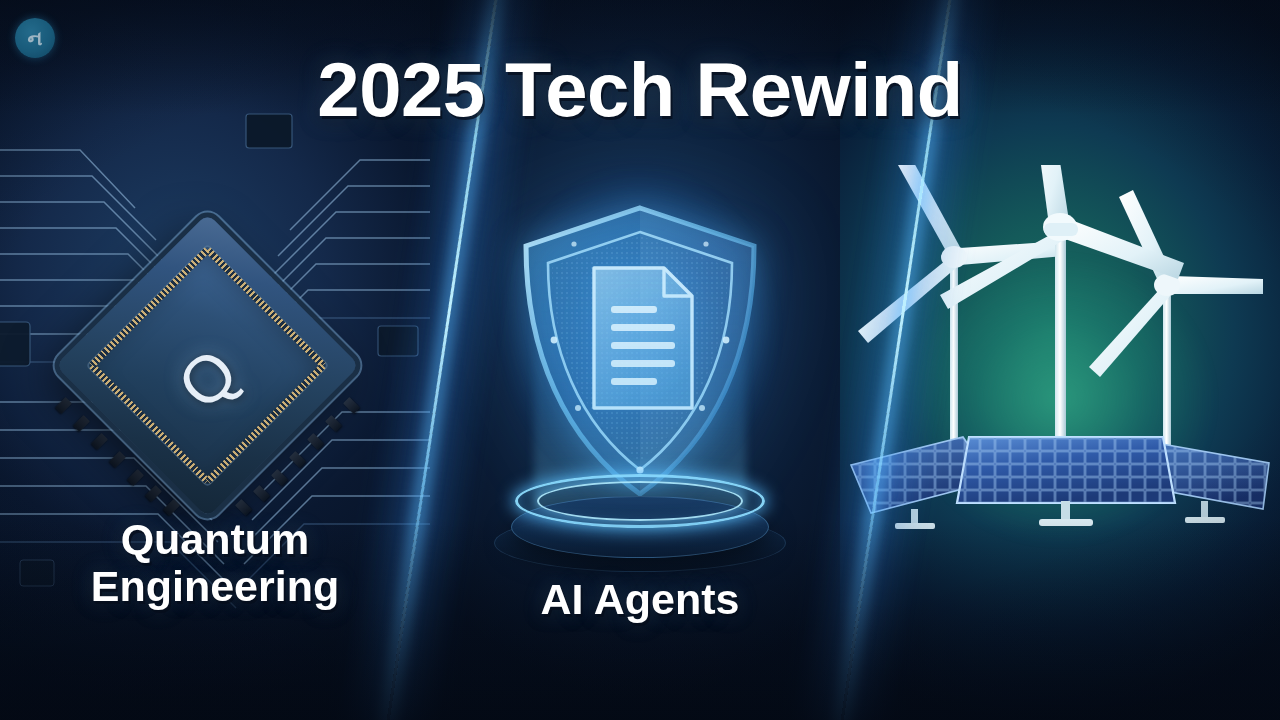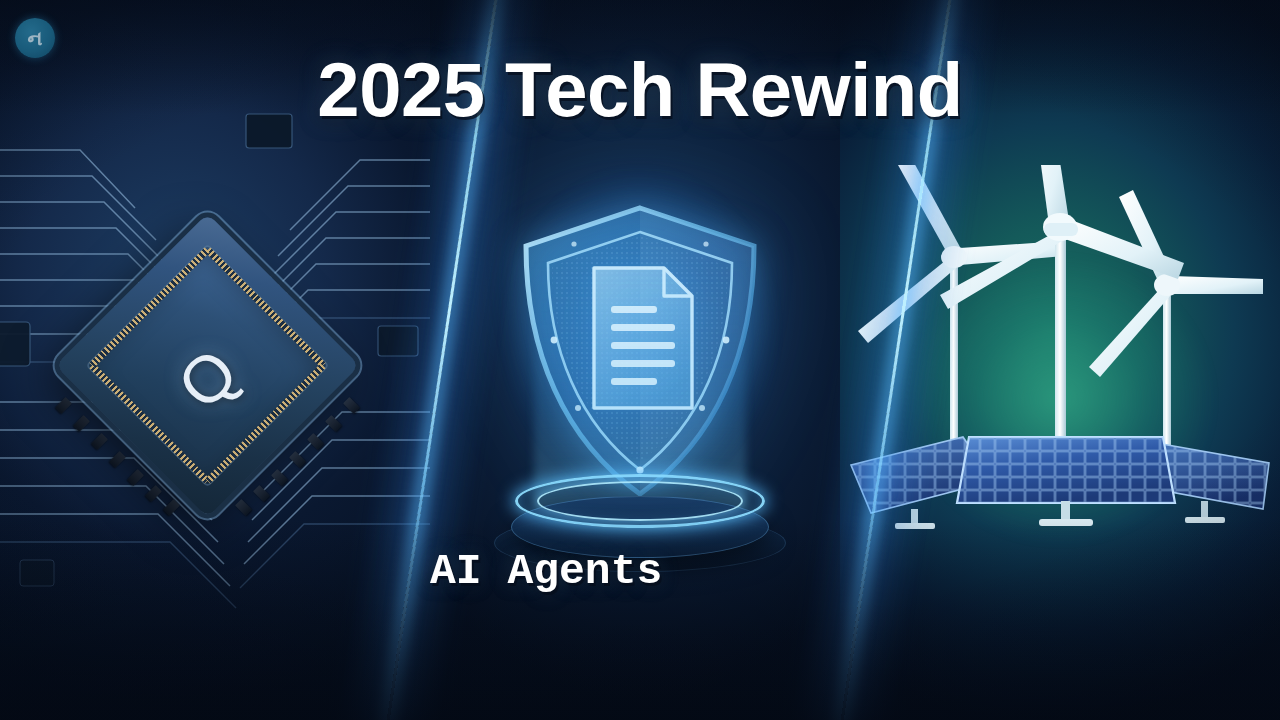--- a/index.html
+++ b/index.html
@@ -203,21 +203,21 @@
     position:absolute; z-index:50;
     color:#ffffff; font-weight:bold;
     font-size:43px; line-height:1.1;
     text-shadow:
       2px 3px 0 rgba(5,12,26,.72),
       0 0 22px rgba(110,180,250,.25),
       0 3px 14px rgba(0,0,0,.55);
     white-space:pre-line;
   }
   .cap-left   { left:0;   width:430px; top:516px; text-align:center; }
-  .cap-center { left:430px; width:420px; top:548px; text-align:left;font-family:Liberation Mono, monospace; }
+  .cap-center { left:430px; width:420px; top:576px; text-align:center; }
   .cap-right  { left:850px; width:430px; top:516px; text-align:center; }
 
   
   .logo {
     position:absolute; left:15px; top:18px; z-index:60;
     width:40px; height:40px; border-radius:50%;
     background:radial-gradient(circle at 40% 35%, #2a7fa3 0%, #1d6b8e 55%, #14506e 100%);
     opacity:.82;
     display:flex; align-items:center; justify-content:center;
     box-shadow:0 0 8px rgba(40,140,190,.5);
@@ -454,19 +454,21 @@
   </div>
   <div class="divider divider-2">
     <div class="haze"></div>
       <div class="beam"></div>
   </div>
 
   <div class="vignette"></div>
 
   <div class="title">2025 Tech Rewind</div>
 
+  <div class="caption cap-left">Quantum
+Engineering</div>
   <div class="caption cap-center">AI Agents</div>
 
   <div class="logo">
     <span>ન</span>
   </div>
 
 </div>
 
 </body></html>

